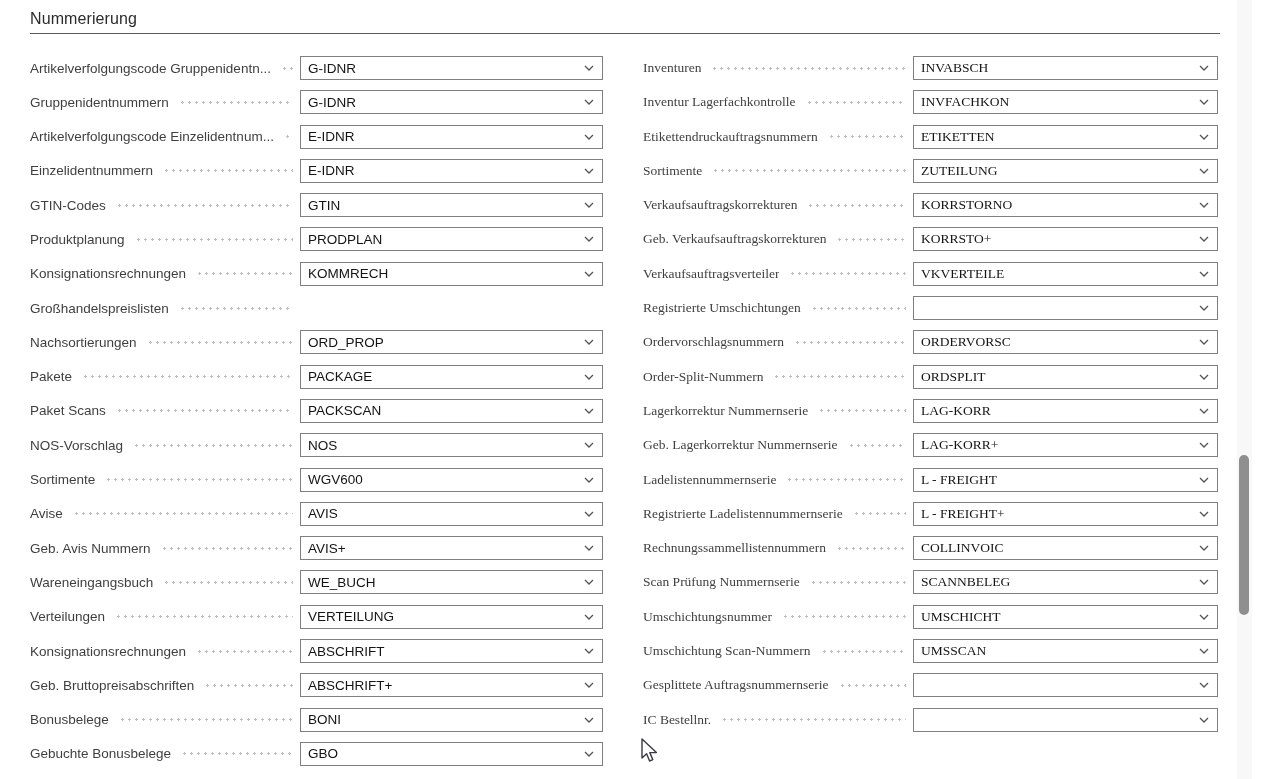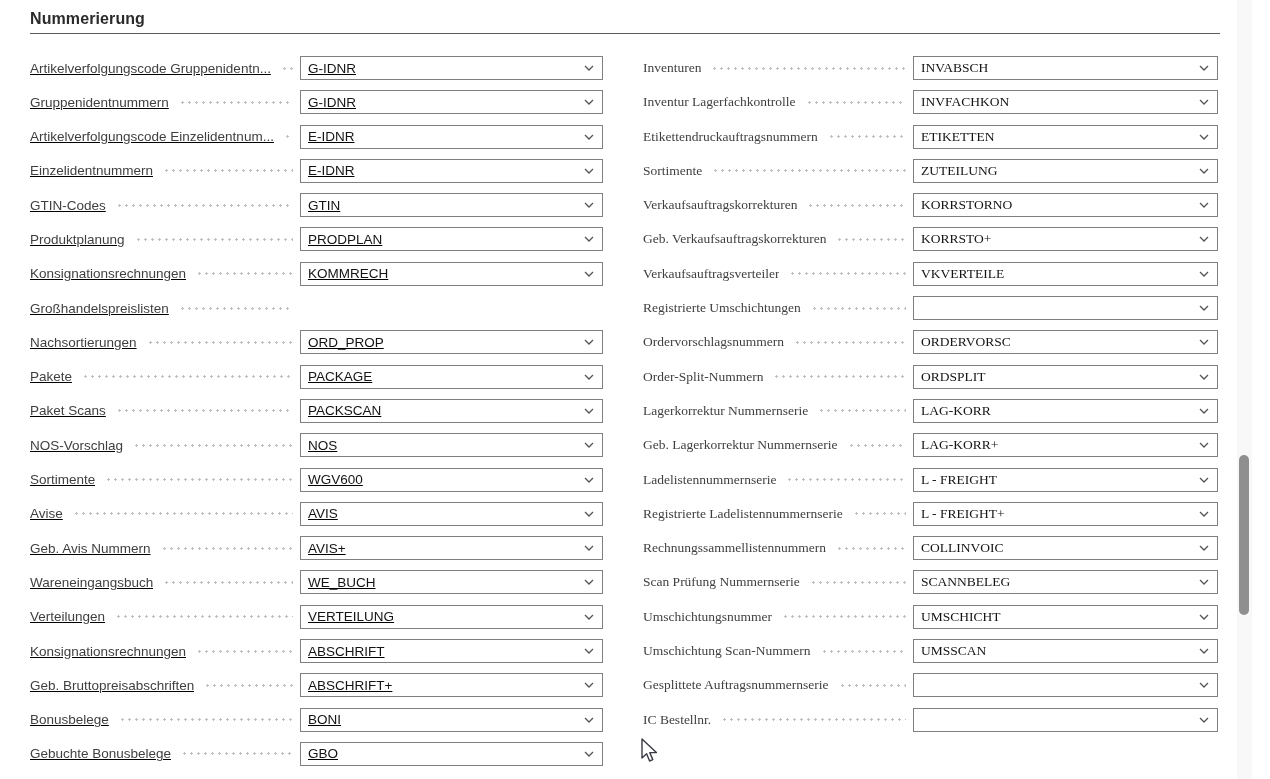--- a/index.html
+++ b/index.html
@@ -5,28 +5,28 @@
   html,body{margin:0;padding:0;}
   body{
     width:1270px;height:779px;
     background:#ffffff;
     font-family:"Liberation Sans","DejaVu Sans",sans-serif;
     position:relative;overflow:hidden;
     -webkit-font-smoothing:antialiased;
   }
   .section-title{
     position:absolute;left:30px;top:10px;
-    font-size:16px;font-weight:700;color:#2b2b2b;letter-spacing:.1px;
+    font-size:16px;font-weight:400;color:#2b2b2b;letter-spacing:.1px;
   }
   .divider{
     position:absolute;left:30px;top:33px;width:1190px;height:1px;
     background:#5a5a5a;
   }
   .col{position:absolute;top:56px;display:flex;flex-direction:column;}
-  #col-left{left:30px;width:573px;text-decoration:underline;}
+  #col-left{left:30px;width:573px;}
   #col-right{left:643px;width:575px;font-family:Liberation Serif, serif;}
   .row{display:flex;align-items:center;height:24px;margin-bottom:10.3px;}
   .lbl-wrap{
     flex:0 0 270px;display:flex;align-items:center;height:24px;
     padding-right:7px;box-sizing:border-box;min-width:0;
   }
   .lbl{
     font-size:13.5px;color:#3f3f3f;white-space:nowrap;overflow:hidden;
     flex:0 1 auto;
   }

